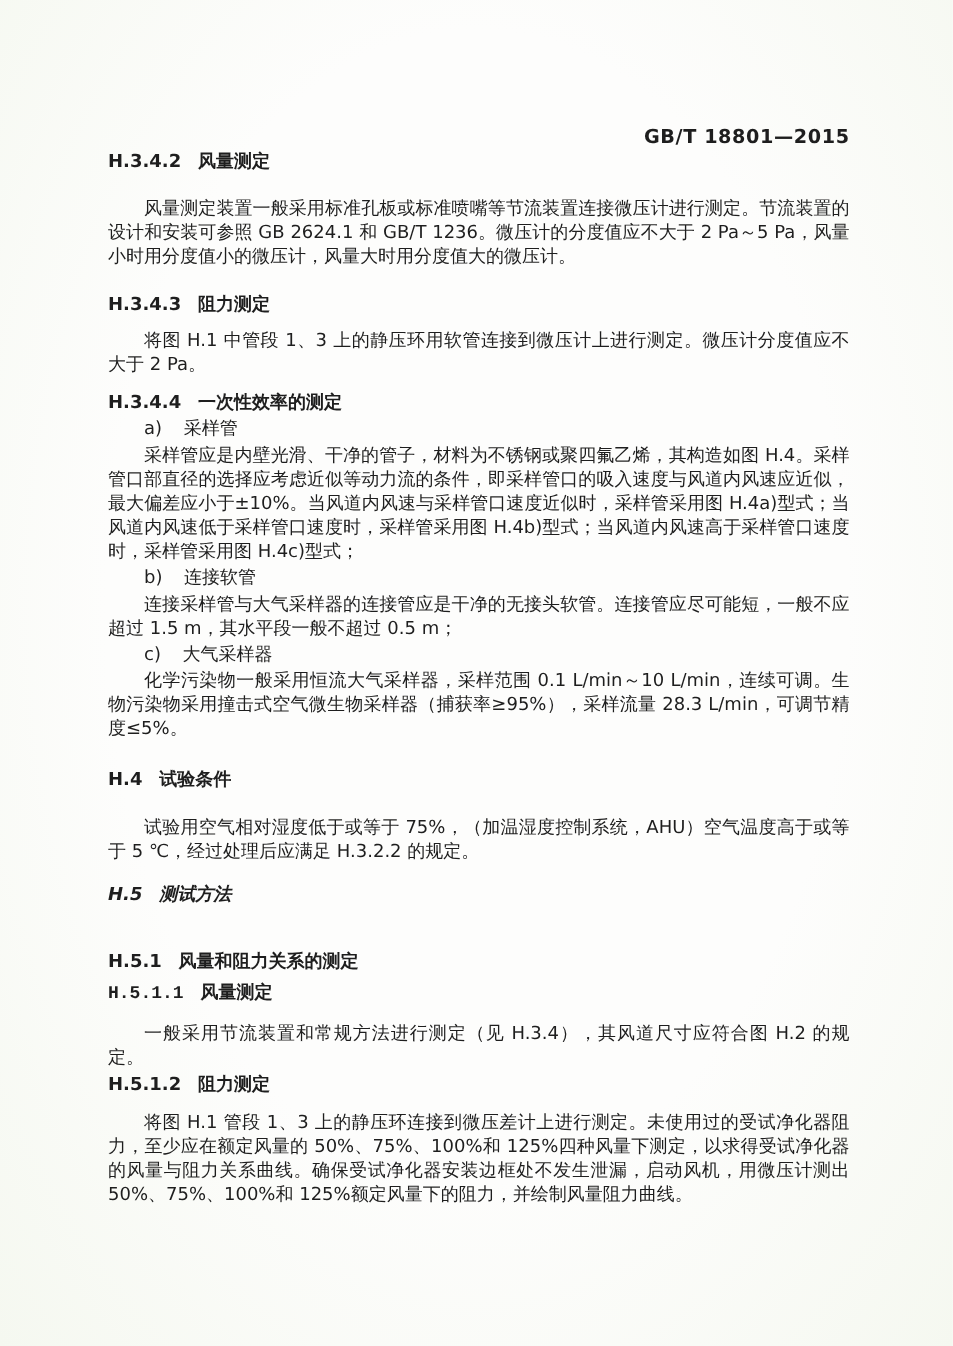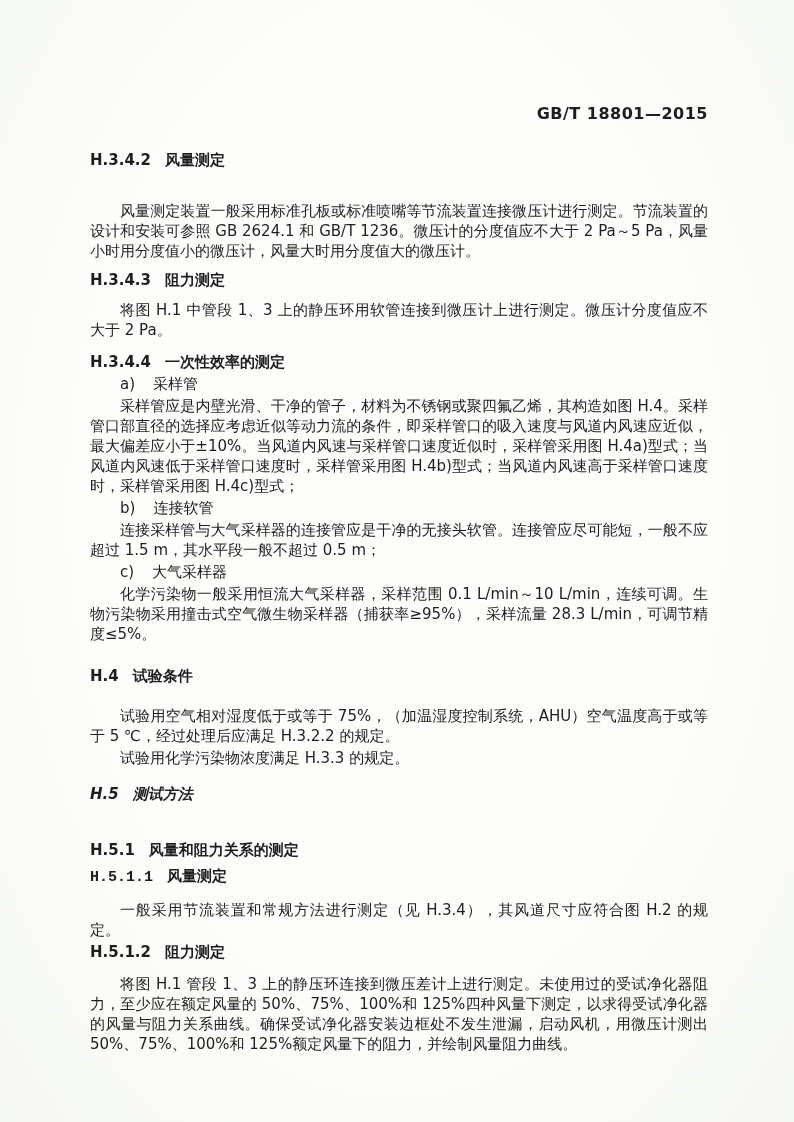--- a/index.html
+++ b/index.html
@@ -48,23 +48,23 @@
   }
   .list-item {
     font-size: 15px;
     line-height: 20px;
     padding-left: 2em;
   }
   .list-item .label {
     margin-right: 18px;
   }
   
-  .mt-h342  { margin-top: 26px; }
-  .mt-p342  { margin-top: 31px; }
-  .mt-h343  { margin-top: 9px; }
+  .mt-h342  { }
+  .mt-p342  { margin-top: 19px; }
+  .mt-h343  { margin-top: 20px; }
   .mt-p343  { margin-top: 10px; }
   .mt-h344  { margin-top: 12px; }
   .mt-p344a { margin-top: 12px; }
   .mt-tight { margin-top: 2px; }
   .mt-h4    { margin-top: 22px; }
   .mt-p4    { margin-top: 20px; }
   .mt-h5    { margin-top: 16px; font-style: italic; }
   .mt-h51   { margin-top: 36px; }
   .mt-h511  { margin-top: 8px; font-family: Liberation Mono, monospace; }
   .mt-p511  { margin-top: 12px; }
@@ -104,21 +104,20 @@
 
   <div class="list-item mt-tight">
     <span class="label">c)</span><span>大气采样器</span>
   </div>
   <p class="para indent mt-tight">化学污染物一般采用恒流大气采样器，采样范围 0.1 L/min～10 L/min，连续可调。生物污染物采用撞击式空气微生物采样器（捕获率≥95%），采样流量 28.3 L/min，可调节精度≤5%。</p>
 
   <div class="heading mt-h4">
     <span class="num">H.4</span><span>试验条件</span>
   </div>
   <p class="para indent mt-p4">试验用空气相对湿度低于或等于 75%，（加温湿度控制系统，AHU）空气温度高于或等于 5 ℃，经过处理后应满足 H.3.2.2 的规定。</p>
-  <p class="para indent mt-tight">试验用化学污染物浓度满足 H.3.3 的规定。</p>
 
   <div class="heading mt-h5">
     <span class="num">H.5</span><span>测试方法</span>
   </div>
 
   <div class="heading mt-h51">
     <span class="num">H.5.1</span><span>风量和阻力关系的测定</span>
   </div>
 
   <div class="heading mt-h511">

